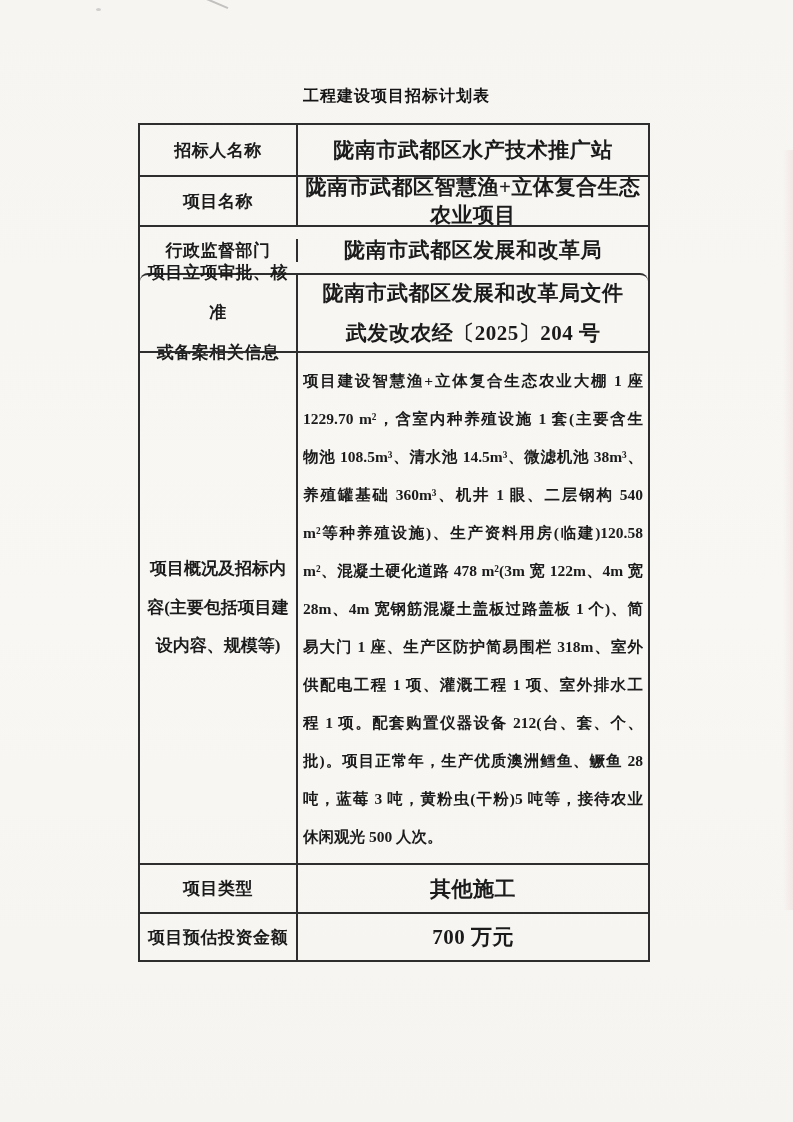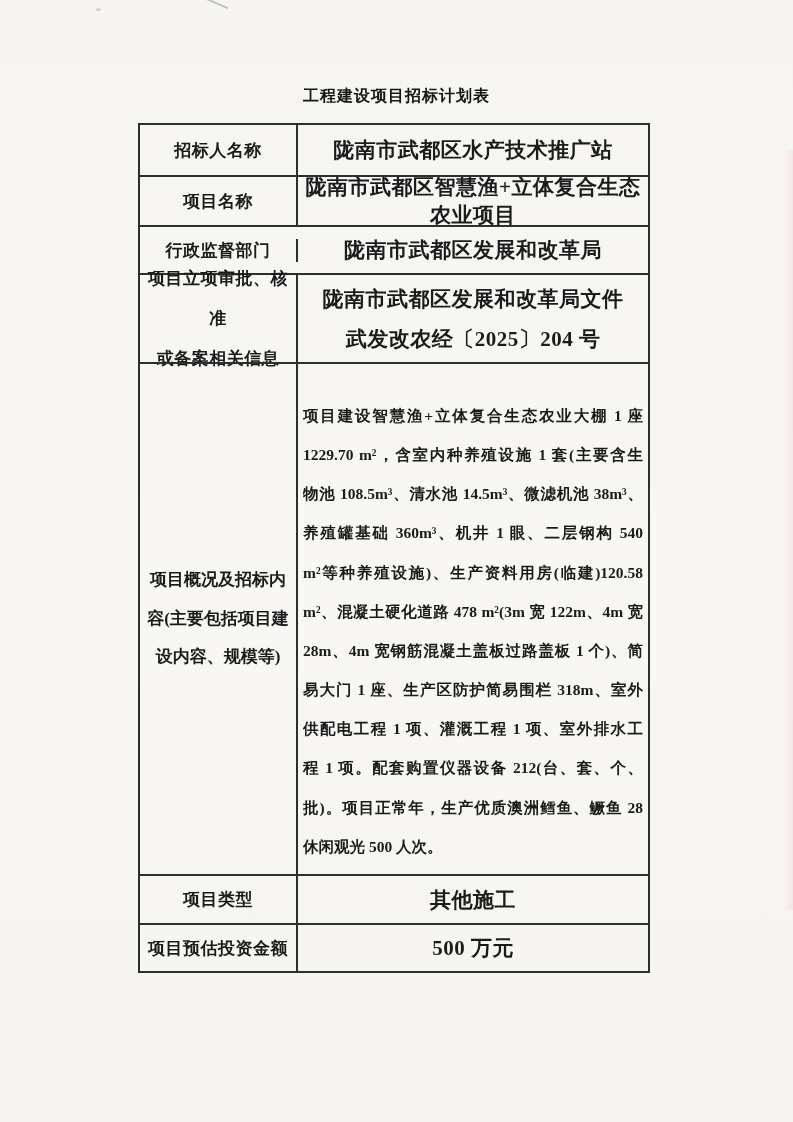--- a/index.html
+++ b/index.html
@@ -37,21 +37,21 @@
   .tbl {
     position: absolute; left: 138px; top: 123px; width: 512px;
     border: 2px solid #2e2e2e;
     display: flex; flex-direction: column;
   }
   .row { display: flex; border-top: 2px solid #2e2e2e; }
   .row:first-child { border-top: none; }
   .r1 { height: 50px; }
   .r2 { height: 50px; }
   .r3 { height: 48px; align-items: center; }
-  .r4 { height: 89px; }
+  .r4 { height: 78px; border-radius: 8px; }
   .r5 { height: 512px; }
   .r6 { height: 49px; }
   .r7 { height: 48px; }
   .cl {
     width: 158px; flex: 0 0 158px;
     border-right: 2px solid #2e2e2e;
     display: flex; flex-direction: column;
     align-items: center; justify-content: center;
     text-align: center;
     font-size: 17px; font-weight: 600; letter-spacing: 0.5px;
@@ -128,28 +128,29 @@
         <div class="jline">1229.70 m²，含室内种养殖设施 1 套(主要含生</div>
         <div class="jline">物池 108.5m³、清水池 14.5m³、微滤机池 38m³、</div>
         <div class="jline">养殖罐基础 360m³、机井 1 眼、二层钢构 540</div>
         <div class="jline">m²等种养殖设施)、生产资料用房(临建)120.58</div>
         <div class="jline">m²、混凝土硬化道路 478 m²(3m 宽 122m、4m 宽</div>
         <div class="jline">28m、4m 宽钢筋混凝土盖板过路盖板 1 个)、简</div>
         <div class="jline">易大门 1 座、生产区防护简易围栏 318m、室外</div>
         <div class="jline">供配电工程 1 项、灌溉工程 1 项、室外排水工</div>
         <div class="jline">程 1 项。配套购置仪器设备 212(台、套、个、</div>
         <div class="jline">批)。项目正常年，生产优质澳洲鳕鱼、鳜鱼 28</div>
+        <div class="jline">吨，蓝莓 3 吨，黄粉虫(干粉)5 吨等，接待农业</div>
         <div class="jline jlast">休闲观光 500 人次。</div>
       </div>
     </div>
 
     <div class="row r6">
       <div class="cl">项目类型</div>
       <div class="cv">其他施工</div>
     </div>
 
     <div class="row r7">
       <div class="cl">项目预估投资金额</div>
-      <div class="cv">500 万元</div>
+      <div class="cv">700 万元</div>
     </div>
 
   </div>
 </div>
 
 </body></html>

